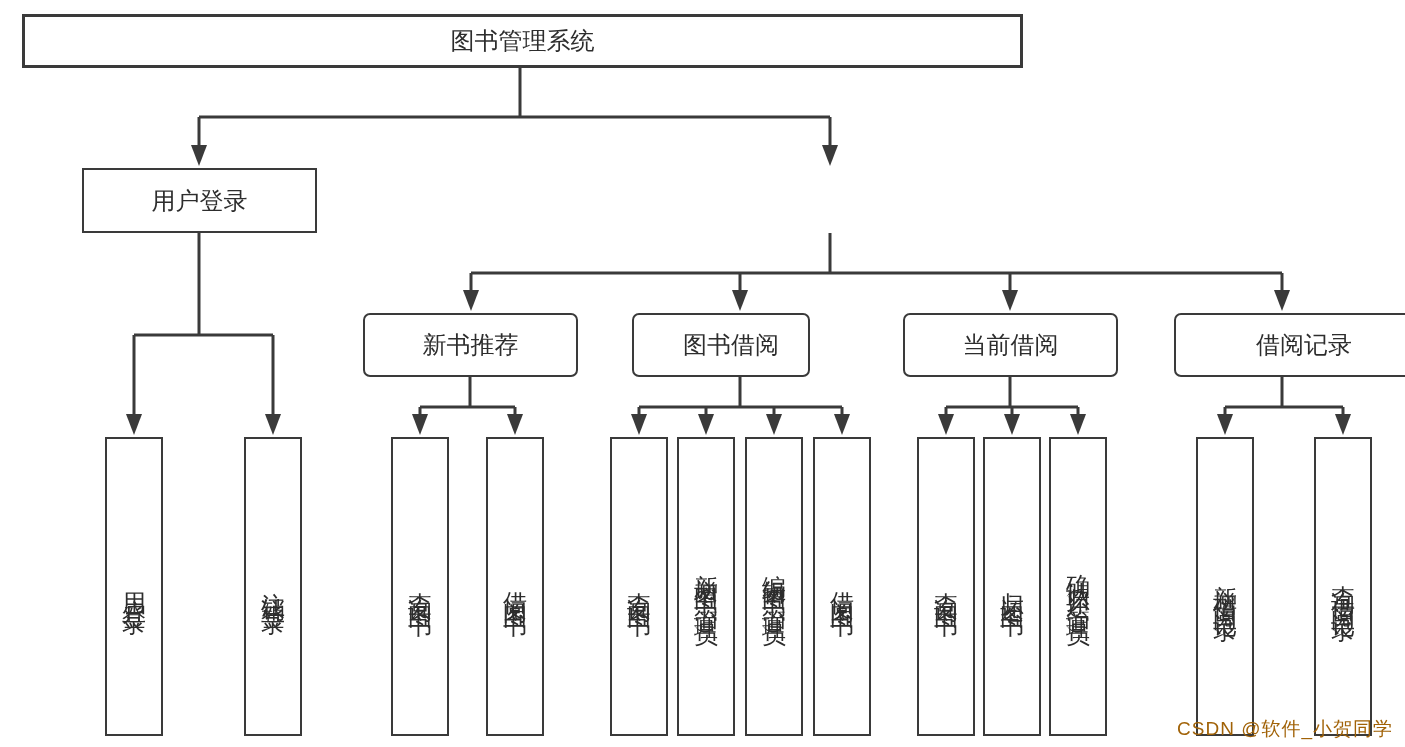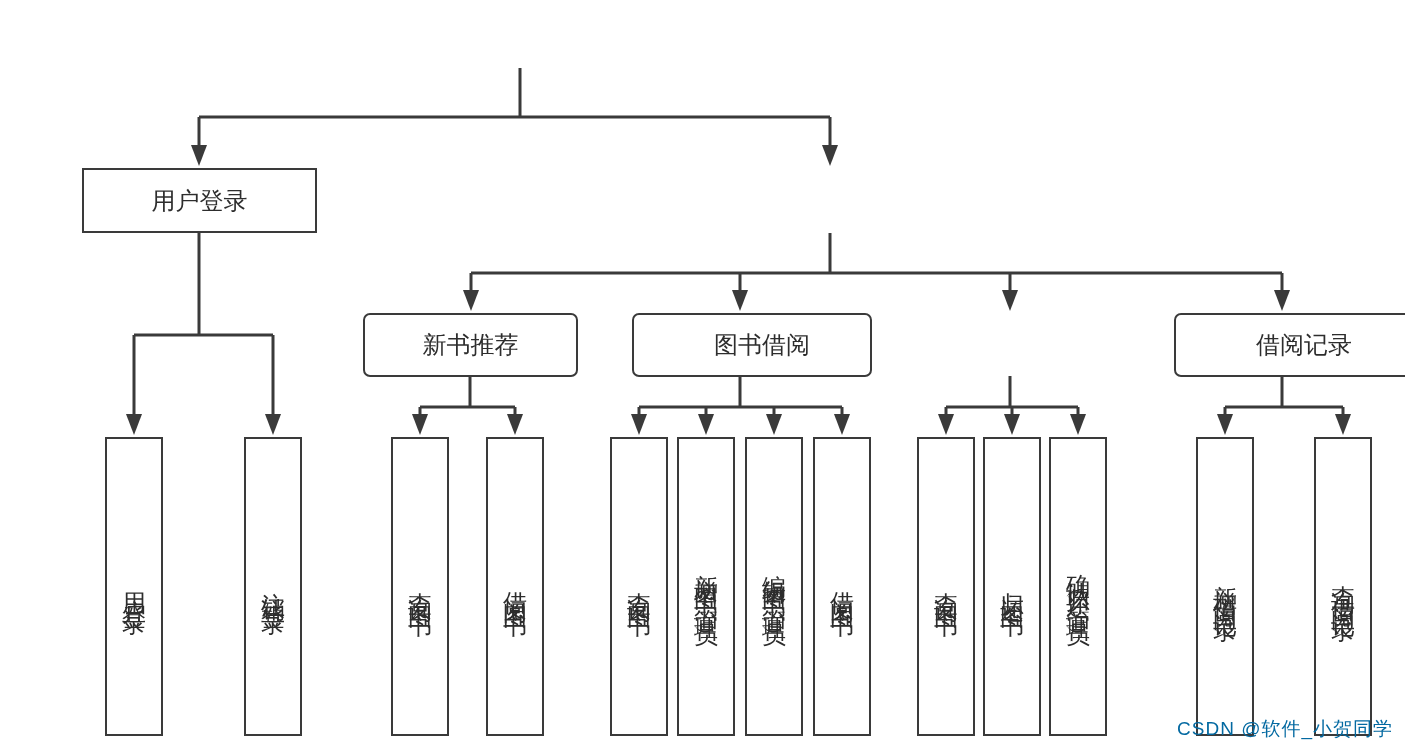--- a/index.html
+++ b/index.html
@@ -50,21 +50,21 @@
     color: #2d2d2d;
     font-size: 24px;
     z-index: 2;
     line-height: 1;
   }
   .watermark {
     position: absolute;
     top: 716px;
     right: 12px;
     font-size: 19px;
-    color: #0369a1;
+    color: #a16207;
     z-index: 5;
     letter-spacing: 1px;
   }
 </style>
 </head>
 <body>
 
 <div class="canvas">
 
   <svg class="connectors" viewBox="0 0 1405 747" xmlns="http://www.w3.org/2000/svg">
@@ -118,25 +118,27 @@
       <path d="M766 414 L782 414 L774 435 Z"></path>
       <path d="M834 414 L850 414 L842 435 Z"></path>
       <path d="M938 414 L954 414 L946 435 Z"></path>
       <path d="M1004 414 L1020 414 L1012 435 Z"></path>
       <path d="M1070 414 L1086 414 L1078 435 Z"></path>
       <path d="M1217 414 L1233 414 L1225 435 Z"></path>
       <path d="M1335 414 L1351 414 L1343 435 Z"></path>
     </g>
   </svg>
 
+  <div class="box root">图书管理系统</div>
 
   <div class="box lvl2" style="left:82px; width:235px;">用户登录</div>
 
   <div class="box lvl3" style="left:363px; width:215px;">新书推荐</div>
-  <div class="box lvl3" style="left:632px; width:240px;padding-left:20px;">图书借阅</div>
+  <div class="box lvl3" style="left:632px; width:178px;padding-left:20px;">图书借阅</div>
+  <div class="box lvl3" style="left:903px; width:215px;">当前借阅</div>
   <div class="box lvl3" style="left:1174px; width:260px;">借阅记录</div>
 
   <div class="vbox" style="left:105px;">用户登录</div>
   <div class="vbox" style="left:244px;">注销登录</div>
 
   <div class="vbox" style="left:391px;">查询图书</div>
   <div class="vbox" style="left:486px;">借阅图书</div>
 
   <div class="vbox" style="left:610px;">查询图书</div>
   <div class="vbox" style="left:677px;">新增图书（管理员）</div>

